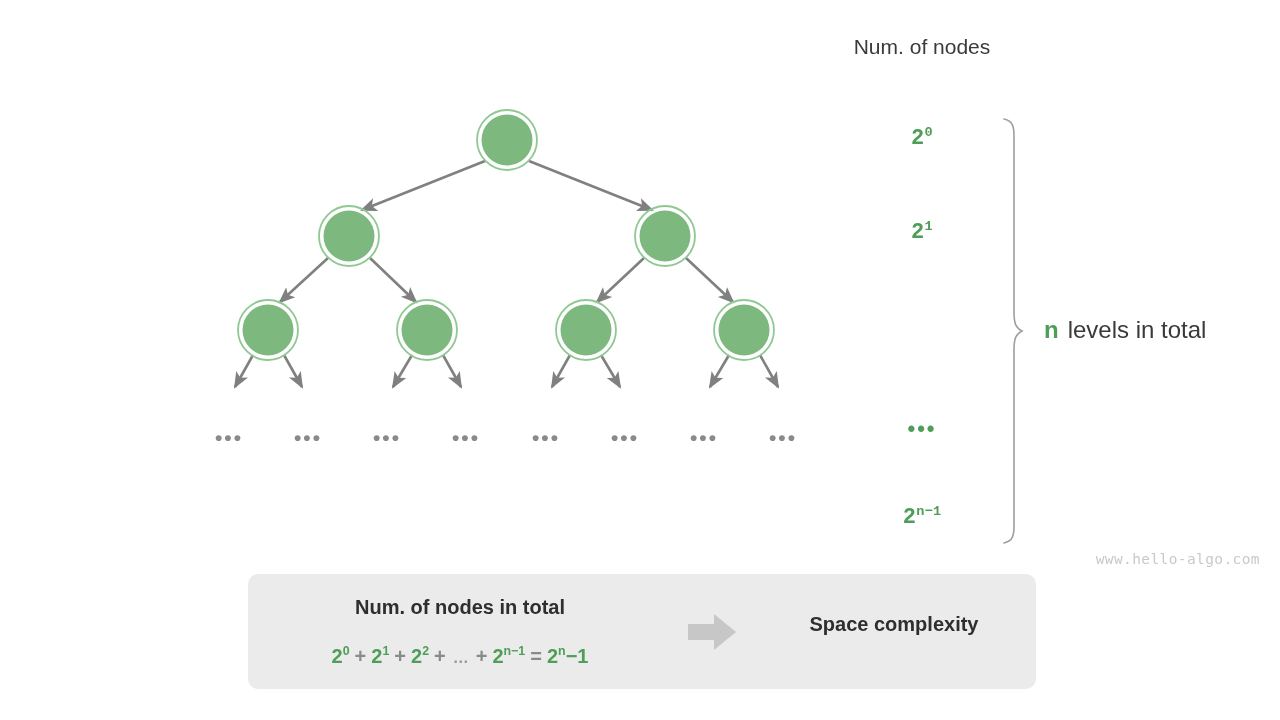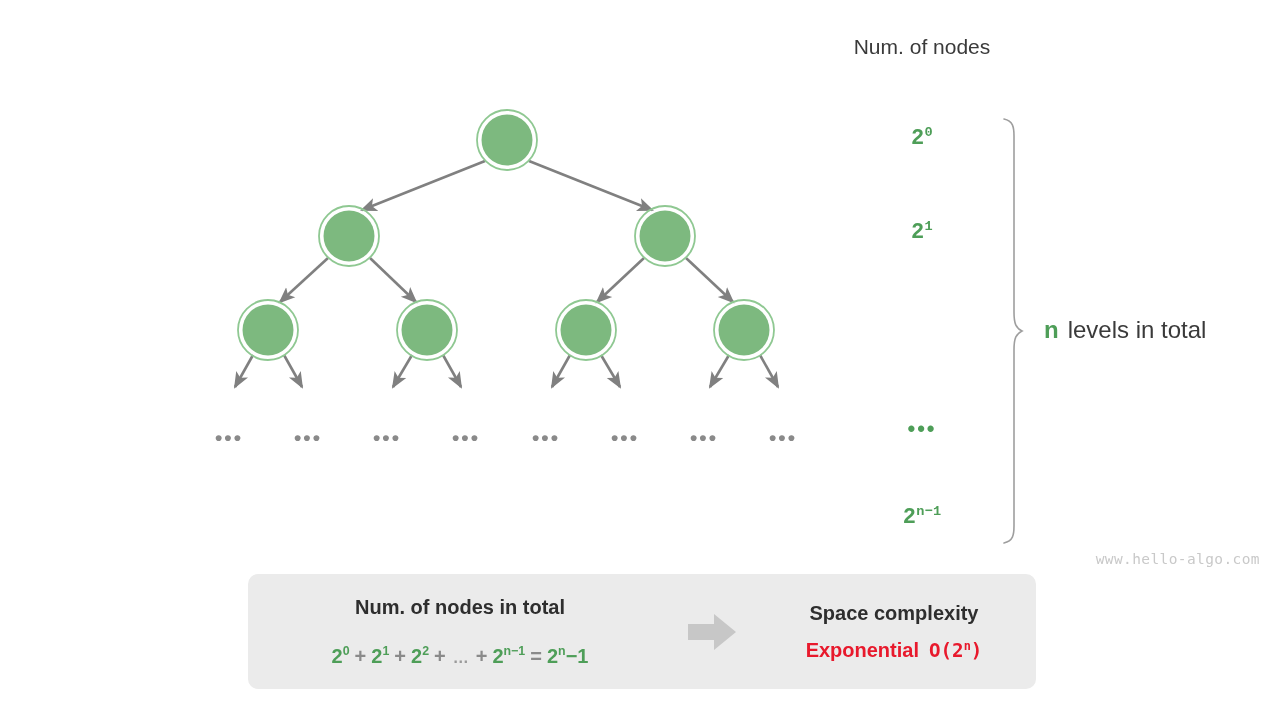--- a/index.html
+++ b/index.html
@@ -300,23 +300,20 @@
       </div>
 
       <div class="arrow-gap">
         <svg width="52" height="40" viewBox="0 0 52 40">
           <path d="M2,12 L28,12 L28,2 L50,20 L28,38 L28,28 L2,28 Z" fill="#c7c7c7"></path>
         </svg>
       </div>
 
       <div class="sum-panel right">
         <div class="sum-title">Space complexity</div>
-        <div class="sum-complexity">
-          <span>Exponential</span><span class="bigo"><span>O(2</span><sup>n</sup><span>)</span></span>
-        </div>
       </div>
 
     </div>
   </div>
 
   <div id="watermark">www.hello-algo.com</div>
 
 </div>
 
 </body></html>

